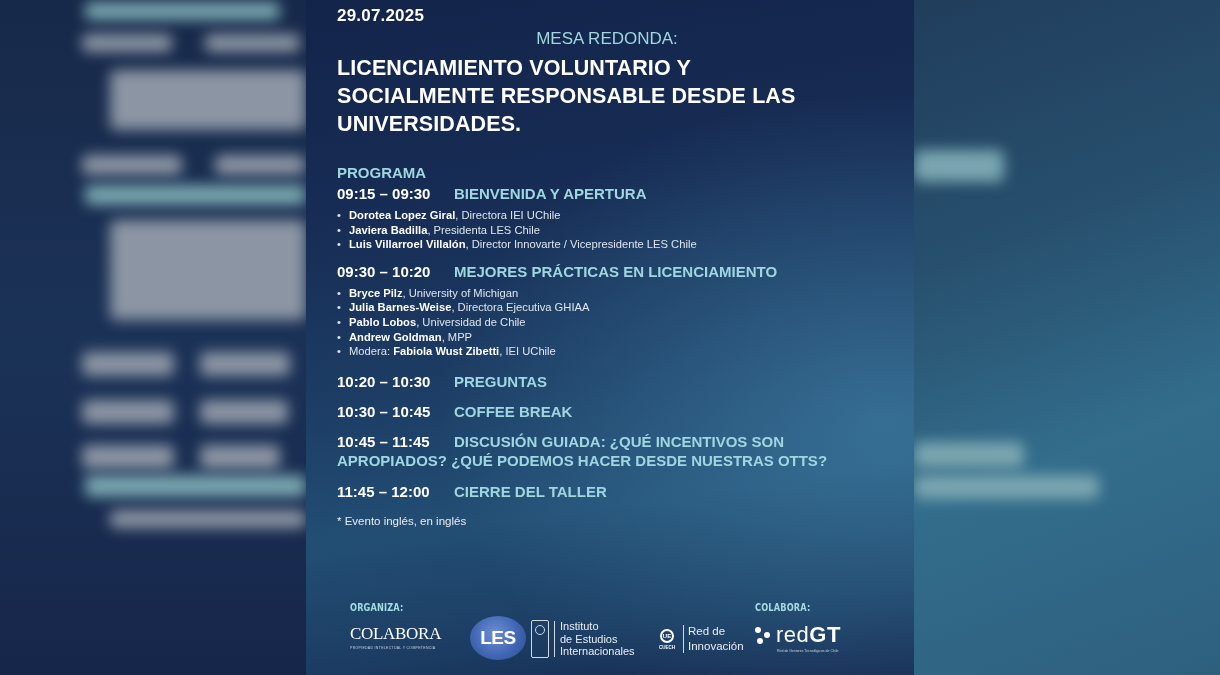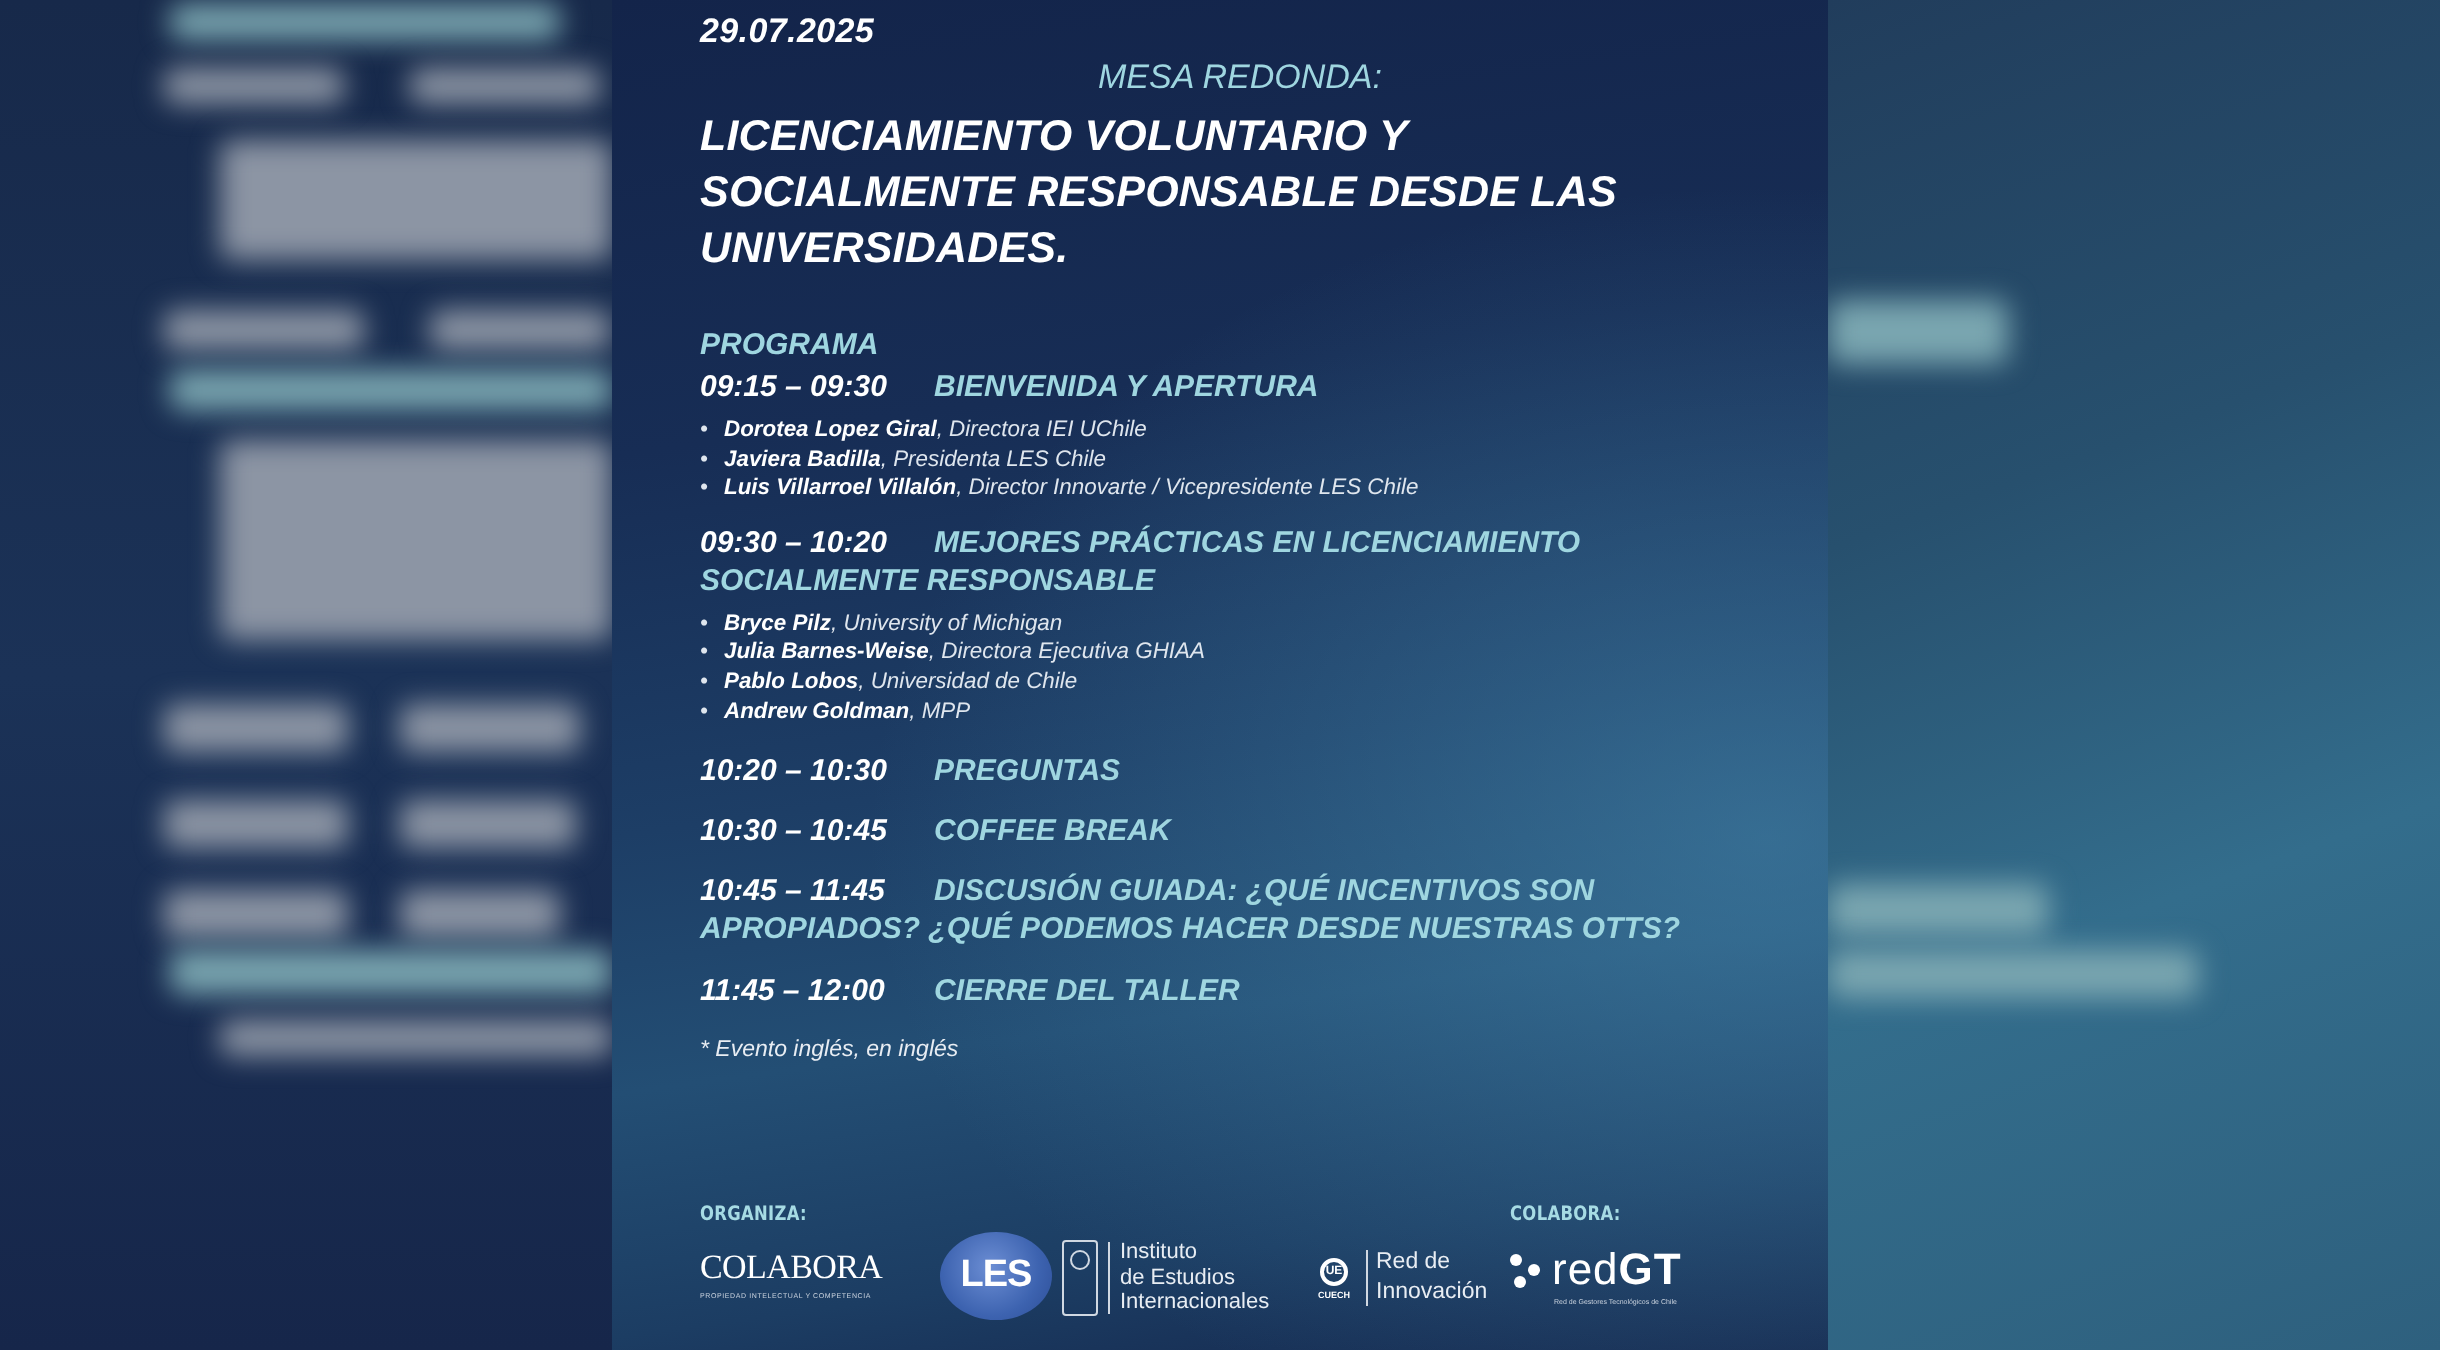--- a/index.html
+++ b/index.html
@@ -27,21 +27,21 @@
   .poster {
     position: absolute; left: 306px; top: 0; width: 608px; height: 675px;
     background: linear-gradient(172deg, #13244a 0%, #172d55 30%, #1d3e66 55%, #234e74 72%, #1c3d63 88%, #15284e 100%);
     overflow: hidden;
   }
   .poster::after {
     content: ""; position: absolute; inset: 0;
     background: radial-gradient(ellipse at 95% 62%, rgba(72,140,176,0.55) 0%, rgba(72,140,176,0) 55%);
     pointer-events: none;
   }
-  .content { position: absolute; left: 44px; top: 6px; width: 540px; z-index: 2; color: #fff; font-style: italic; }
+  .content { position: absolute; left: 31px; top: 6px; width: 540px; z-index: 2; color: #fff; }
 
   .date { font-weight: bold; font-size: 17px; color: #ffffff; letter-spacing: 0.2px; }
   .mesa { font-size: 17px; color: #9fd6e0; margin-top: 3px; text-align: center; }
   .title { font-weight: bold; font-size: 21.5px; line-height: 28px; color: #ffffff; margin-top: 5px; letter-spacing: 0.1px; }
 
   .programa { font-weight: bold; font-size: 15px; color: #9fd6e0; margin-top: 26px; }
   .slot { margin-top: 6px; }
   .slot-head { font-weight: bold; font-size: 15px; line-height: 19px; color: #9fd6e0; }
   .slot-time { color: #ffffff; display: inline-block; width: 117px; }
   ul.people { list-style: none; margin: 5px 0 0 0; padding: 0; }
@@ -127,27 +127,27 @@
       <ul class="people">
         <li><b>Dorotea Lopez Giral</b><span>, Directora IEI UChile</span></li>
         <li><b>Javiera Badilla</b><span>, Presidenta LES Chile</span></li>
         <li><b>Luis Villarroel Villalón</b><span>, Director Innovarte / Vicepresidente LES Chile</span></li>
       </ul>
     </div>
 
     <div class="slot" style="margin-top:10px;">
       <div class="slot-head">
         <span class="slot-time">09:30 – 10:20</span><span>MEJORES PRÁCTICAS EN LICENCIAMIENTO</span><br>
-        <span>SOCIALMENTE RESPONSABLE</span>
       </div>
       <ul class="people">
         <li><b>Bryce Pilz</b><span>, University of Michigan</span></li>
         <li><b>Julia Barnes-Weise</b><span>, Directora Ejecutiva GHIAA</span></li>
         <li><b>Pablo Lobos</b><span>, Universidad de Chile</span></li>
         <li><b>Andrew Goldman</b><span>, MPP</span></li>
+        <li><span>Modera: </span><b>Fabiola Wust Zibetti</b><span>, IEI UChile</span></li>
       </ul>
     </div>
 
     <div class="slot" style="margin-top:13px;">
       <div class="slot-head">
         <span class="slot-time">10:20 – 10:30</span><span>PREGUNTAS</span>
       </div>
     </div>
 
     <div class="slot" style="margin-top:11px;">

